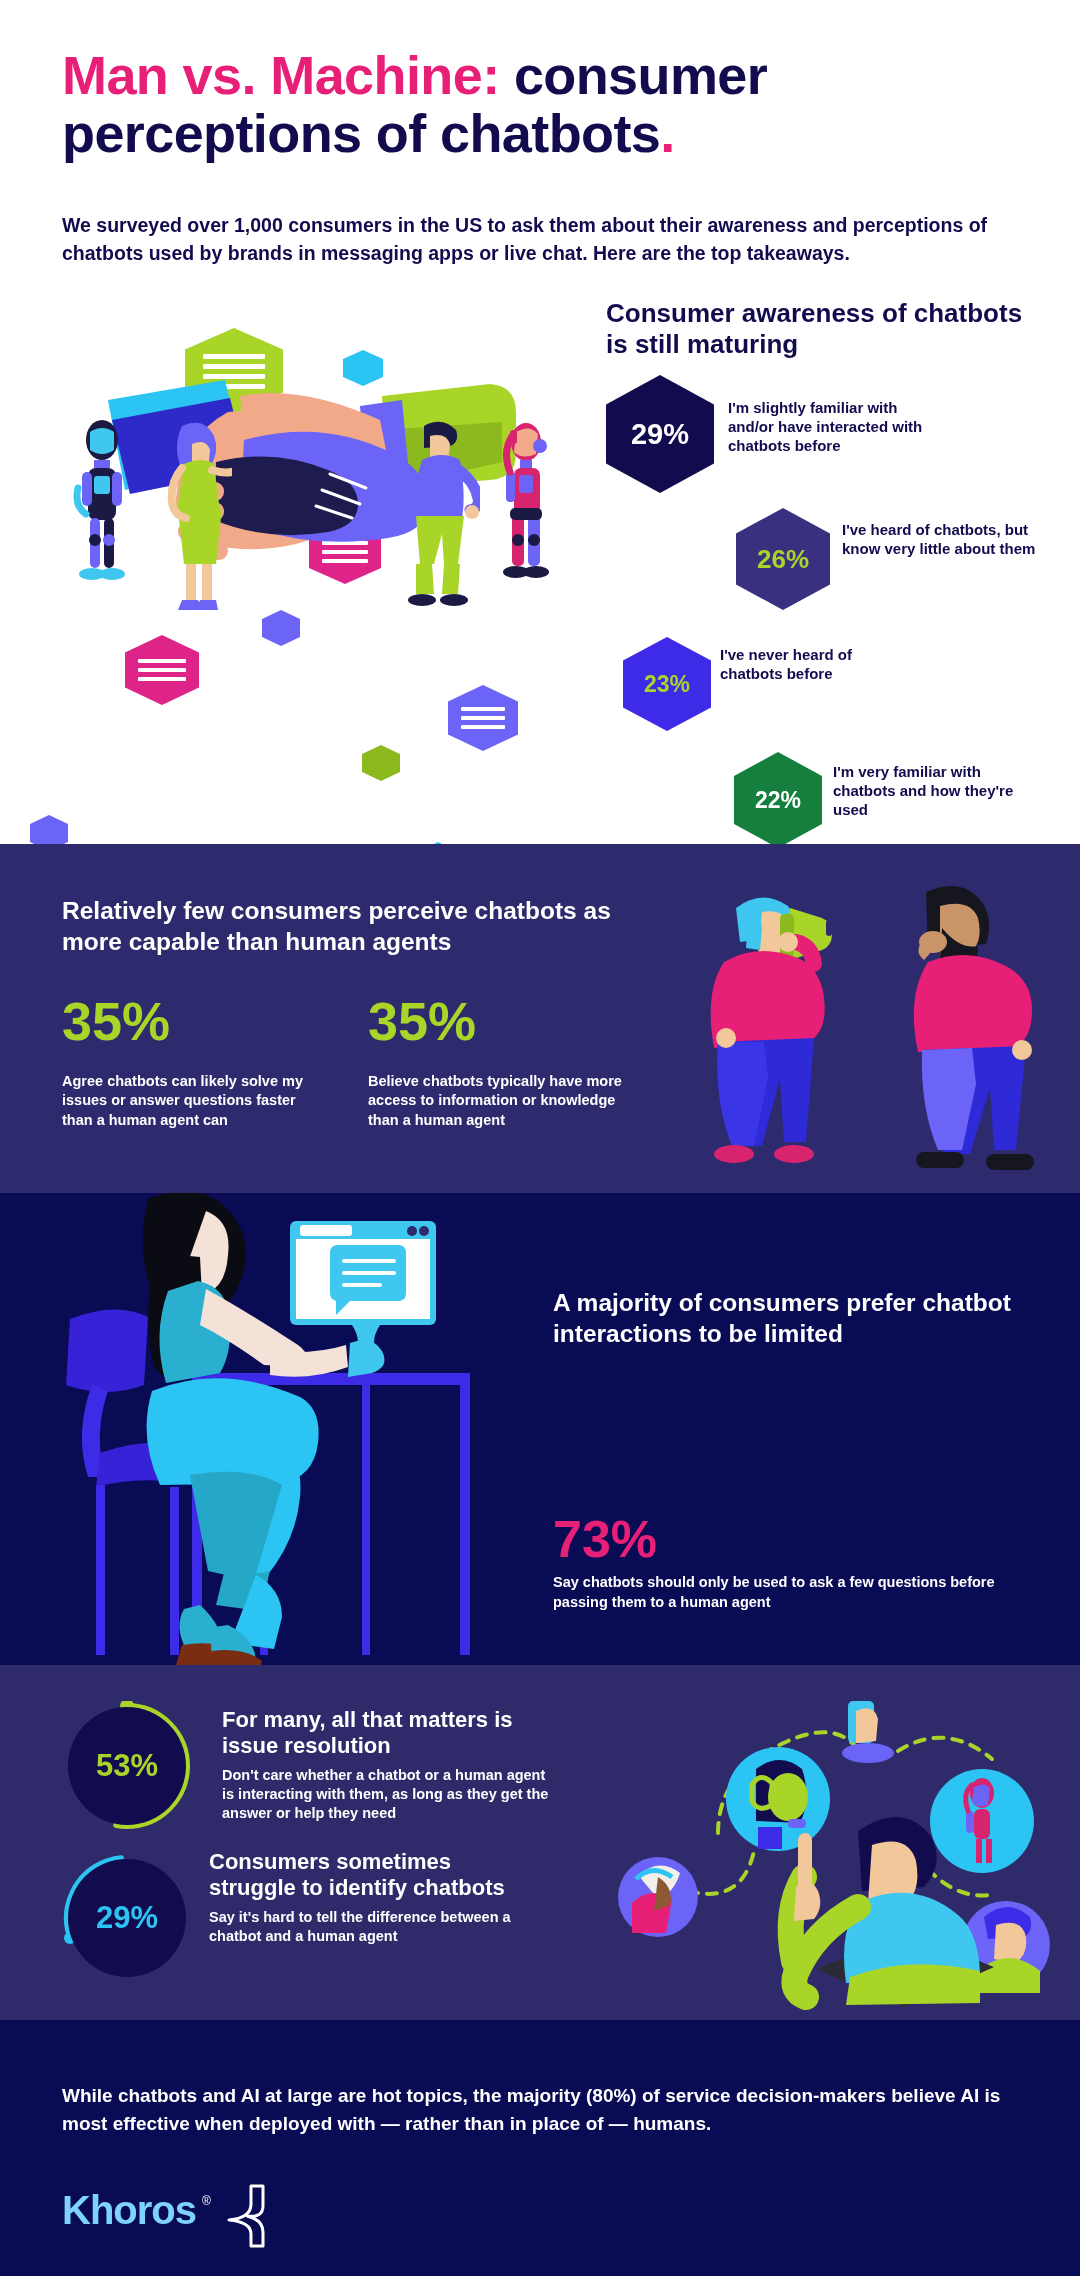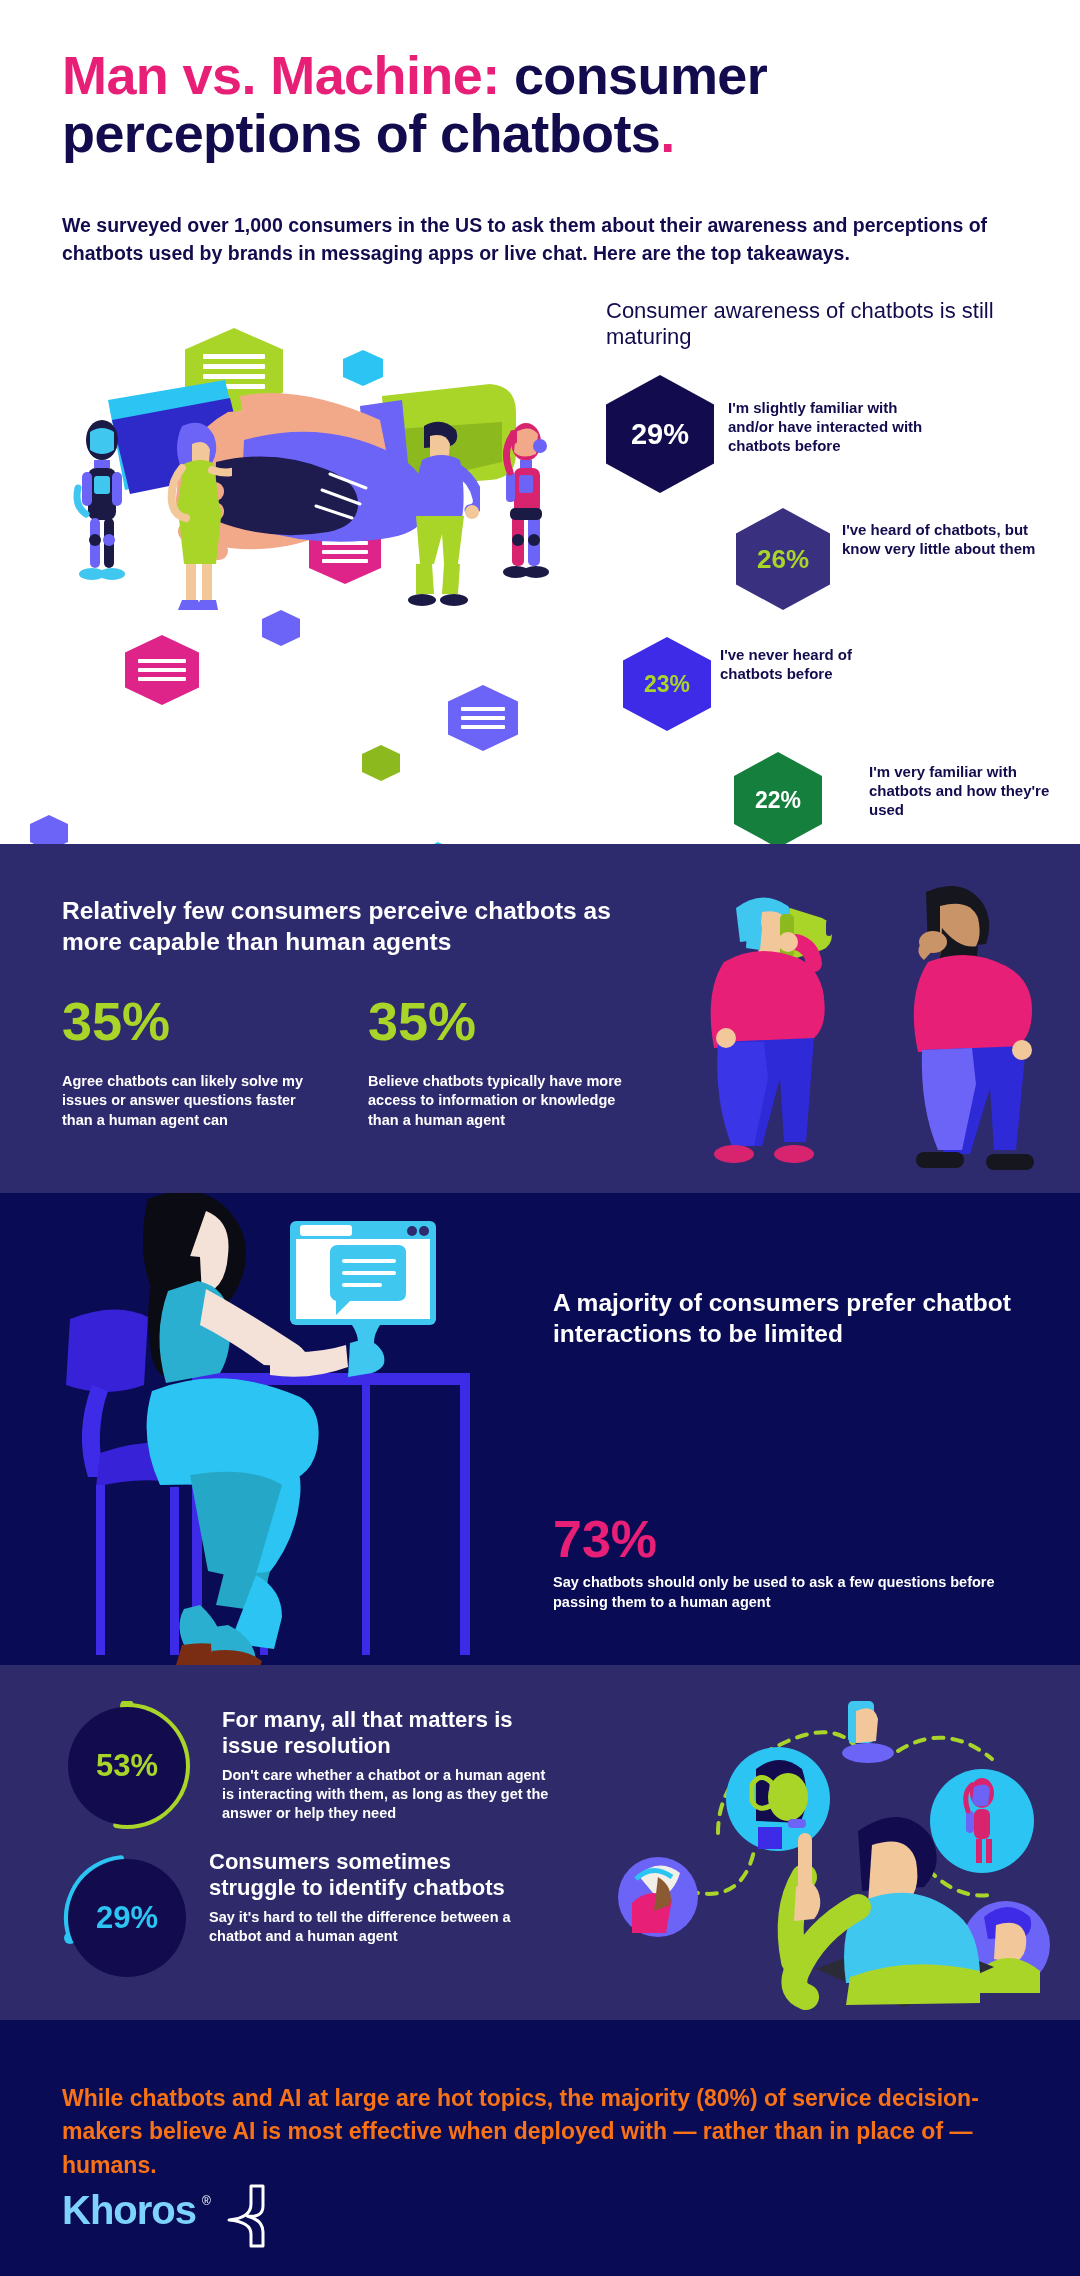--- a/index.html
+++ b/index.html
@@ -30,21 +30,21 @@
   
   .hex {
     position:absolute;
     clip-path: polygon(50% 0%, 100% 25%, 100% 75%, 50% 100%, 0% 75%, 0% 25%);
     display:flex; align-items:center; justify-content:center;
   }
   .hex .pct { font-weight:bold; }
 
   .awareness-head {
     position:absolute; left:606px; top:298px; width:420px;
-    font-size:22px; line-height:1.2; font-weight:normal; color:#120C4E;
+    font-size:26px; line-height:1.2; font-weight:bold; color:#120C4E;
   }
   .stat-label {
     position:absolute; font-size:15px; line-height:1.28;
     font-weight:bold; color:#120C4E;
   }
 
   
   .deco { position:absolute;
     clip-path: polygon(50% 0%, 100% 25%, 100% 75%, 50% 100%, 0% 75%, 0% 25%); }
   .deco .lines { width:64%; display:flex; flex-direction:column; gap:5px; margin:auto; }
@@ -79,21 +79,21 @@
   }
   .donut svg { position:absolute; inset:0; }
   .s4-block { position:absolute; }
   .s4-block h3 { font-size:22px; line-height:1.2; font-weight:bold; color:#ffffff; }
   .s4-block p { margin-top:6px; font-size:14.5px; line-height:1.32;
     font-weight:bold; color:#ffffff; }
 
   
   #sec-footer { height:256px; background:#0A0B55; }
   .foot-text { position:absolute; left:62px; top:62px; width:940px;
-    font-size:23px; line-height:1.45; font-weight:bold; color:#f97316; }
+    font-size:19px; line-height:1.45; font-weight:bold; color:#ffffff; }
   .logo-wrap { position:absolute; left:62px; top:168px;
     display:flex; align-items:flex-start; gap:6px; }
   .logo-word { font-size:40px; font-weight:bold; color:#7dd3fc; letter-spacing:-1px; }
   .logo-tm { font-size:12px; color:#ffffff; margin-top:6px; }
 </style>
 </head>
 <body>
 
 <div class="section" id="sec-hero">
 
@@ -248,21 +248,21 @@
   <div class="stat-label" style="left:842px;top:520px;width:200px;">I've heard of chatbots, but know very little about them</div>
 
   <div class="hex" style="left:623px;top:637px;width:88px;height:94px;background:#3D2BE8;">
     <span class="pct" style="font-size:23px;color:#A9D529;">23%</span>
   </div>
   <div class="stat-label" style="left:720px;top:645px;width:180px;">I've never heard of chatbots before</div>
 
   <div class="hex" style="left:734px;top:752px;width:88px;height:96px;background:#15803d;">
     <span class="pct" style="font-size:23px;color:#ffffff;">22%</span>
   </div>
-  <div class="stat-label" style="left:833px;top:762px;width:200px;margin-left:36px;">I'm very familiar with chatbots and how they're used</div>
+  <div class="stat-label" style="left:833px;top:762px;width:200px;">I'm very familiar with chatbots and how they're used</div>
 </div>
 
 <div class="section" id="sec-capable">
   <h2 class="s2-head">Relatively few consumers perceive chatbots as more capable than human agents</h2>
 
   <div class="s2-col" style="left:62px;">
     <div class="big-pct" style="color:#A9D529;">35%</div>
     <div class="cap">Agree chatbots can likely solve my issues or answer questions faster than a human agent can</div>
   </div>
 

